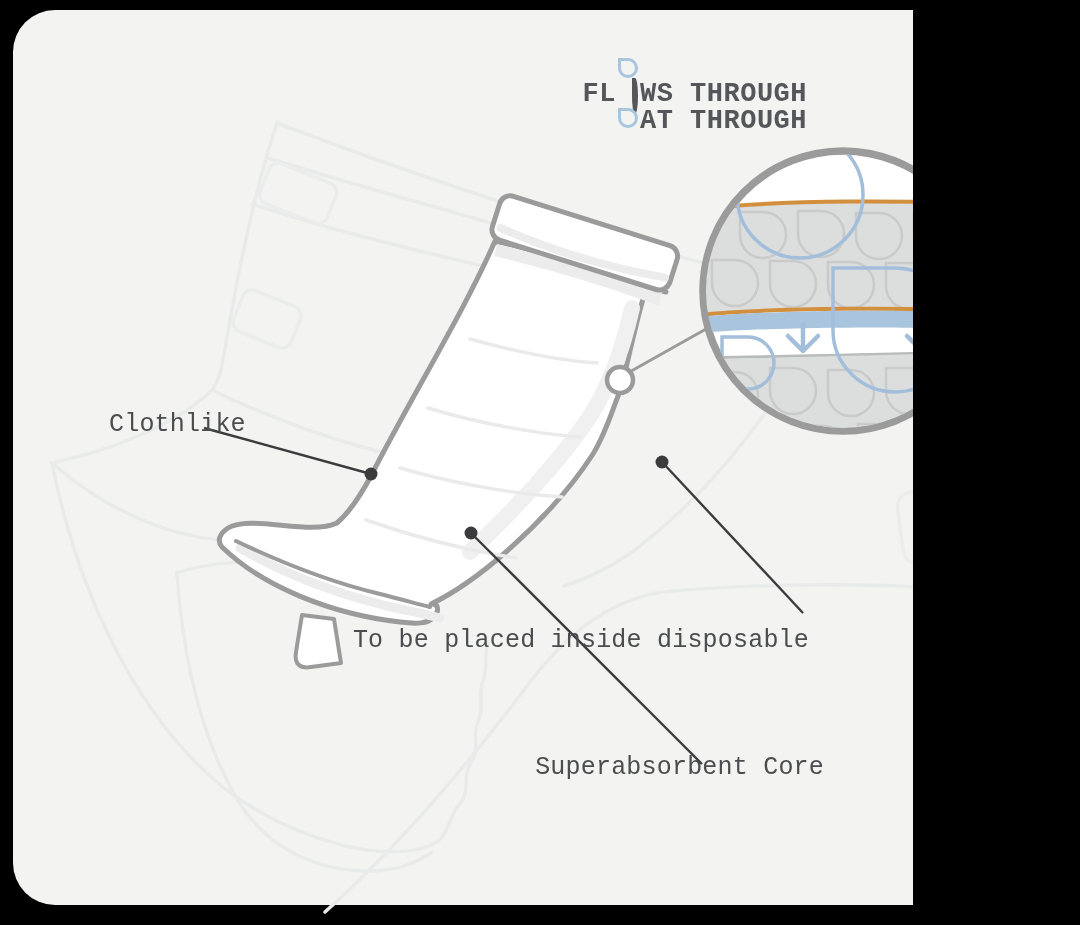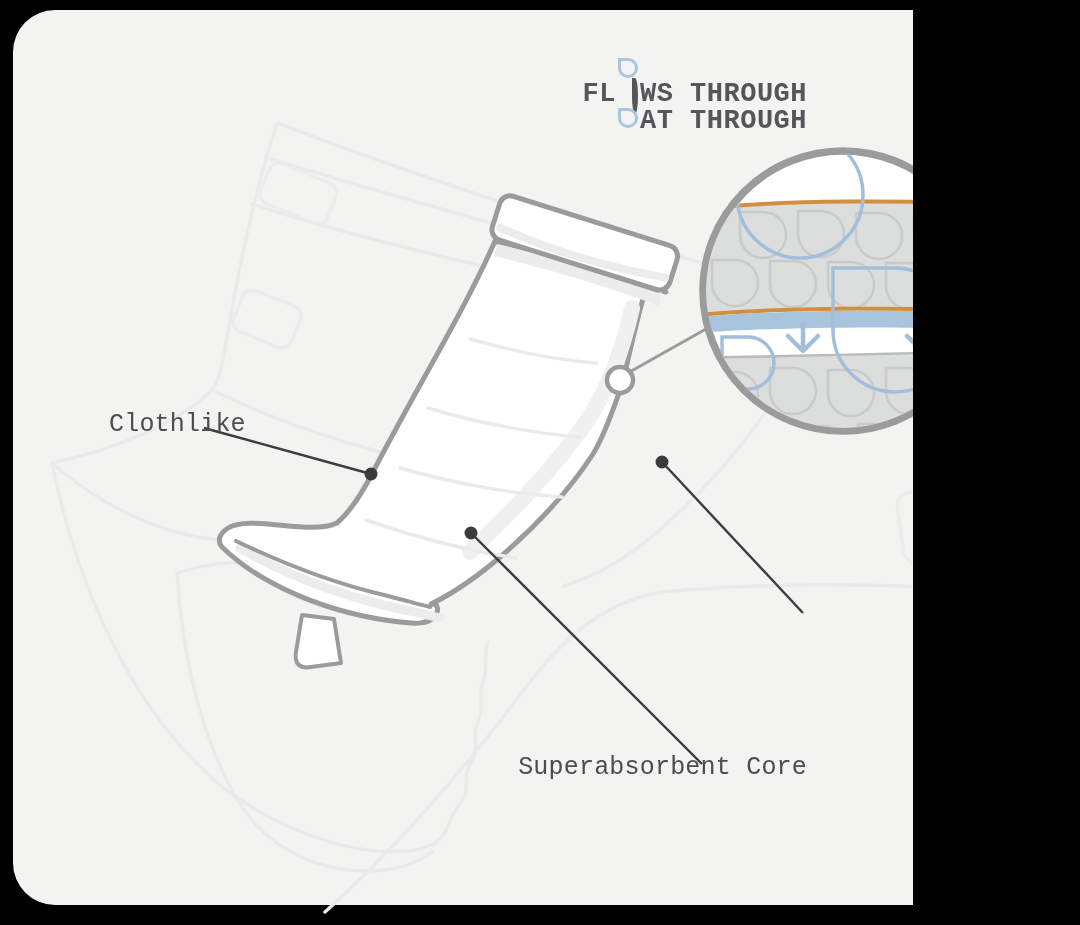--- a/index.html
+++ b/index.html
@@ -21,21 +21,21 @@
   .drop{box-sizing:border-box;width:20px;height:20px;border:3.5px solid var(--title_color,#55565a);
         border-radius:0 52% 52% 52%;}
   .drop.blue{border-color:var(--accent_blue_fill,#a9c4dd);}
   .drop.abs{position:absolute;left:0;}
   .drop.top{top:-25px;} .drop.bottom{top:25px;}
   .label{position:absolute;color:var(--label_color,#4b4c4e);font-size:25px;letter-spacing:.2px;
          line-height:31px;white-space:nowrap;}
   .label.right{text-align:right;}
   .clothlike{left:92px;top:409px;margin-left:17px;}
   .placement{right:104px;top:625px;}
-  .core{right:106px;top:752px;}
+  .core{right:89px;top:752px;}
 </style>
 </head>
 <body>
 
 <div class="stage">
   <div class="card"></div>
 
   <svg class="art" width="1080" height="925" viewBox="0 0 1080 925">
     <defs>
       <path id="dropS" d="M0,0 H23 A23,23 0 1 1 0,23 Z"></path>
@@ -137,15 +137,16 @@
     </g>
   </svg>
 
   <div class="title">
     <div><span>FL</span><span class="drop-stack"><span class="drop blue abs top"></span><span class="drop"></span><span class="drop blue abs bottom"></span></span><span>WS THROUGH</span></div>
     <div>AT THROUGH</div>
   </div>
 
   <div class="label clothlike">Clothlike</div>
   <div class="label right placement">
+    <div>To be placed inside disposable</div>
   </div>
   <div class="label right core">Superabsorbent Core</div>
 </div>
 
 </body></html>

